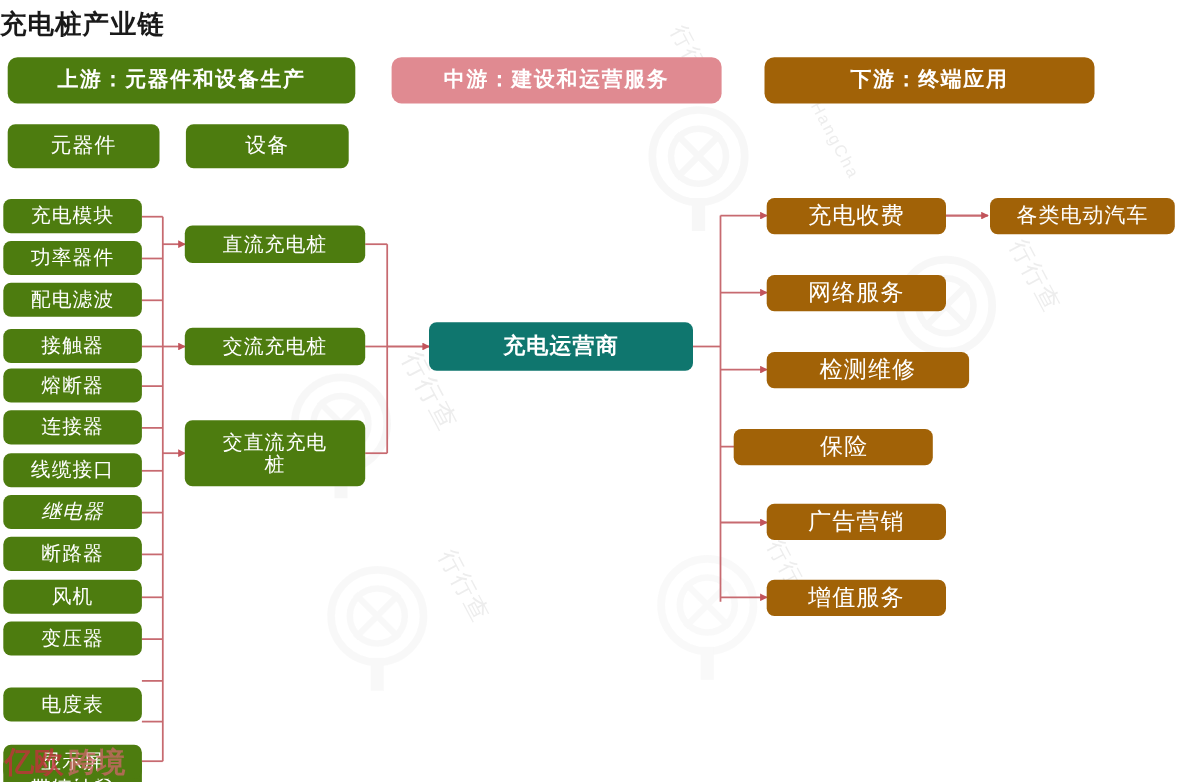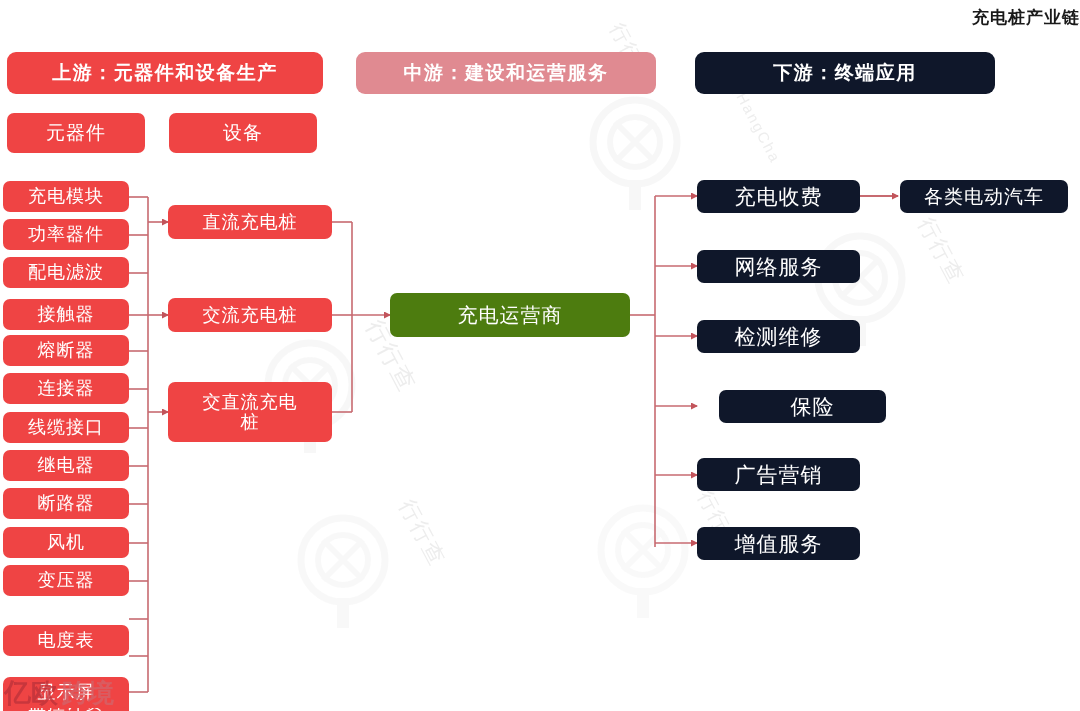--- a/index.html
+++ b/index.html
@@ -8,46 +8,46 @@
     background:#ffffff;
     font-family:"Liberation Sans","DejaVu Sans",sans-serif;
     overflow:hidden;
     position:relative;
   }
   #canvas{position:absolute;left:0;top:0;width:1080px;height:711px;}
 
   
   .title{
     position:absolute;left:0;top:6px;width:1080px;
-    text-align:right;
-    font-size:17px;font-weight:bold;color:#1a1a1a;
+    text-align:left;
+    font-size:24px;font-weight:bold;color:#1a1a1a;
     letter-spacing:1px;
   }
 
   
   .node{
     position:absolute;
     box-sizing:border-box;
     display:flex;align-items:center;justify-content:center;
     text-align:center;
     color:#ffffff;
     border-radius:7px;
     line-height:1.12;
     letter-spacing:1px;
     font-weight:normal;
   }
   .hdr{
     border-radius:9px;
     font-size:19px;font-weight:bold;
     letter-spacing:1.5px;
   }
-  .c-mid   {background:#ef4444;}   
+  .c-mid   {background:#4d7c0f;}   
   .c-light {background:#e08a91;}   
-  .c-dark  {background:#0f172a;}   
-  .c-pale  {background:#4d7c0f;}   
+  .c-dark  {background:#a16207;}   
+  .c-pale  {background:#0f766e;font-weight:bold;}   
 
   .node.up-item{font-size:18px;}
   .node.mid-item{font-size:18px;}
   .node.down-item{font-size:21px;}
 
   
   #wires{position:absolute;left:0;top:0;width:1080px;height:711px;pointer-events:none;}
 
   
   .wm{
@@ -174,38 +174,38 @@
   <div class="node c-mid" style="left:7px;top:113px;width:138px;height:40px;font-size:19px;">元器件</div>
   <div class="node c-mid" style="left:169px;top:113px;width:148px;height:40px;font-size:19px;">设备</div>
 
   <div class="node up-item c-mid" style="left:3px;top:181px;width:126px;height:31px;">充电模块</div>
   <div class="node up-item c-mid" style="left:3px;top:219px;width:126px;height:31px;">功率器件</div>
   <div class="node up-item c-mid" style="left:3px;top:257px;width:126px;height:31px;">配电滤波</div>
   <div class="node up-item c-mid" style="left:3px;top:299px;width:126px;height:31px;">接触器</div>
   <div class="node up-item c-mid" style="left:3px;top:335px;width:126px;height:31px;">熔断器</div>
   <div class="node up-item c-mid" style="left:3px;top:373px;width:126px;height:31px;">连接器</div>
   <div class="node up-item c-mid" style="left:3px;top:412px;width:126px;height:31px;">线缆接口</div>
-  <div class="node up-item c-mid" style="left:3px;top:450px;width:126px;height:31px;">继电器</div>
+  <div class="node up-item c-mid" style="left:3px;top:450px;width:126px;height:31px;font-style:italic;">继电器</div>
   <div class="node up-item c-mid" style="left:3px;top:488px;width:126px;height:31px;">断路器</div>
   <div class="node up-item c-mid" style="left:3px;top:527px;width:126px;height:31px;">风机</div>
   <div class="node up-item c-mid" style="left:3px;top:565px;width:126px;height:31px;">变压器</div>
   <div class="node up-item c-mid" style="left:3px;top:625px;width:126px;height:31px;">电度表</div>
   <div class="node up-item c-mid" style="left:3px;top:640px;width:126px;height:31px;margin-top:48px;">监控计费</div>
   <div class="node up-item c-mid" style="left:3px;top:677px;width:126px;height:31px;">显示屏</div>
 
   <div class="node mid-item c-mid" style="left:168px;top:205px;width:164px;height:34px;">直流充电桩</div>
   <div class="node mid-item c-mid" style="left:168px;top:298px;width:164px;height:34px;">交流充电桩</div>
   <div class="node mid-item c-mid" style="left:168px;top:382px;width:164px;height:60px;padding:12px 26px;">交直流充电桩</div>
 
   <div class="node c-pale" style="left:390px;top:293px;width:240px;height:44px;font-size:20px;">充电运营商</div>
 
   <div class="node down-item c-dark" style="left:697px;top:180px;width:163px;height:33px;">充电收费</div>
   <div class="node down-item c-dark" style="left:697px;top:250px;width:163px;height:33px;">网络服务</div>
-  <div class="node down-item c-dark" style="left:697px;top:320px;width:163px;height:33px;">检测维修</div>
-  <div class="node down-item c-dark" style="left:719px;top:390px;width:167px;height:33px;padding-left:20px;">保险</div>
+  <div class="node down-item c-dark" style="left:697px;top:320px;width:184px;height:33px;">检测维修</div>
+  <div class="node down-item c-dark" style="left:667px;top:390px;width:181px;height:33px;padding-left:20px;">保险</div>
   <div class="node down-item c-dark" style="left:697px;top:458px;width:163px;height:33px;">广告营销</div>
   <div class="node down-item c-dark" style="left:697px;top:527px;width:163px;height:33px;">增值服务</div>
 
   <div class="node c-dark" style="left:900px;top:180px;width:168px;height:33px;font-size:19px;">各类电动汽车</div>
 
   <div class="logo">
     <svg width="168" height="32" viewBox="0 0 168 32">
       <text x="0" y="26" font-family="Liberation Sans, sans-serif" font-size="27" font-weight="bold" fill="#c0343c" opacity=".88">亿欧</text>
       <text x="58" y="26" font-family="Liberation Sans, sans-serif" font-size="26" font-weight="bold" fill="#d1666c" opacity=".80">跨境</text>
     </svg>

